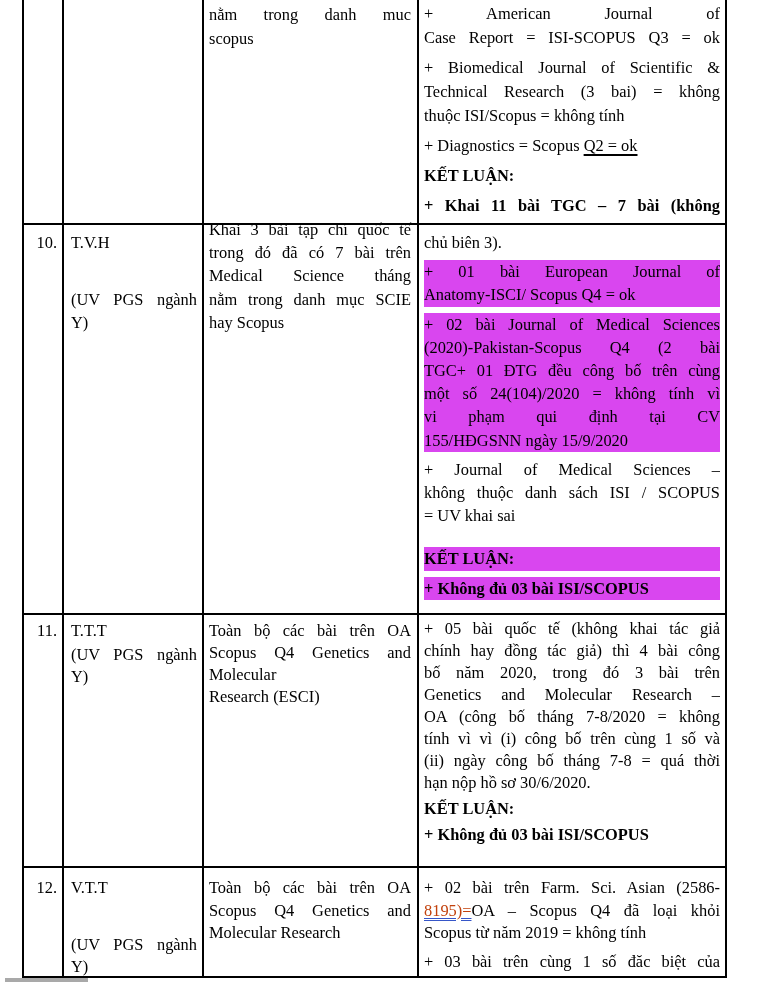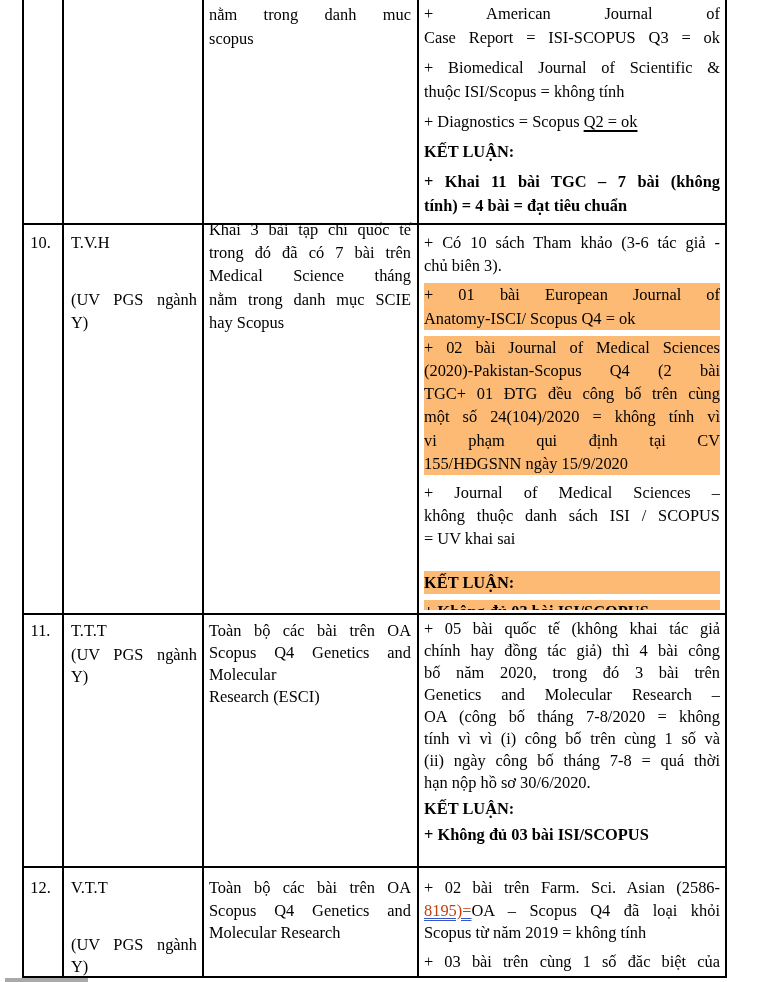--- a/index.html
+++ b/index.html
@@ -3,33 +3,33 @@
 <meta charset="utf-8">
 <style>
   html,body{margin:0;padding:0;background:#ffffff;}
   .page{position:relative;width:760px;height:982px;background:#fff;overflow:hidden;
         font-family:"Liberation Serif","DejaVu Serif",serif;color:#000;font-size:16.4px;padding-left:24px;}
   
   .vline{position:absolute;top:0;width:2px;height:978px;background:#000;}
   .hline{position:absolute;left:22px;width:705px;height:2px;background:#000;}
   
   .cell{position:absolute;text-align:justify;}
-  .num{width:33px;text-align:center;}
+  .num{width:33px;text-align:right;}
   .clip{overflow:hidden;}
   .lh240{line-height:24px;}
   .lh232{line-height:23.2px;}
   .lh220{line-height:22px;}
   .lh225{line-height:22.5px;}
   .ln{display:block;text-align:justify;text-align-last:justify;}
   .ln.last{text-align-last:left;}
   .para + .para{margin-top:6px;}
   .pg4 .para + .para{margin-top:4px;}
   .para.gap-blank{margin-top:20px;}
   .bold{font-weight:700;}
-  .hl{background:#fdba74;}
+  .hl{background:#d946ef;}
   .role.g34{margin-top:34px;}
   .role.g2{margin-top:2px;}
   .un{text-decoration:underline;text-underline-offset:3px;text-decoration-thickness:1.5px;}
   .mk{color:#c2410c;text-decoration:underline double #3656c8;text-underline-offset:2px;margin-top:12px;}
   
   .bottom-mask{position:absolute;left:0;top:978px;width:760px;height:4px;background:#fff;}
   .scroll-thumb{position:absolute;left:5px;top:978px;width:83px;height:4px;background:#a9a9a9;}
 </style>
 </head>
 <body>
@@ -50,20 +50,21 @@
       <span class="ln">nằm trong danh muc</span>
       <span class="ln last">scopus</span>
     </div>
   <div class="cell lh240 clip" style="left:424px;top:2px;width:296px;height:220px">
       <div class="para">
         <span class="ln">+ American Journal of</span>
         <span class="ln">Case Report = ISI-SCOPUS Q3 = ok</span>
       </div>
       <div class="para">
         <span class="ln">+ Biomedical Journal of Scientific &amp;</span>
+        <span class="ln">Technical Research (3 bai) = không</span>
         <span class="ln last">thuộc ISI/Scopus = không tính</span>
       </div>
       <div class="para">
         <span class="ln last"><span>+ Diagnostics = Scopus </span><span class="un">Q2 = ok</span></span>
       </div>
       <div class="para bold">
         <span class="ln last">KẾT LUẬN:</span>
       </div>
       <div class="para bold">
         <span class="ln">+ Khai 11 bài TGC – 7 bài (không</span>
@@ -81,21 +82,20 @@
   </div>
   <div class="cell lh232" style="left:209px;top:218px;width:202px">
       <span class="ln">Khai 3 bài tạp chí quốc tế</span>
       <span class="ln">trong đó đã có 7 bài trên</span>
       <span class="ln">Medical Science tháng</span>
       <span class="ln">nằm trong danh mục SCIE</span>
       <span class="ln last">hay Scopus</span>
     </div>
   <div class="cell lh232 clip" style="left:424px;top:231px;width:296px;height:379px">
       <div class="para">
-        <span class="ln">+ Có 10 sách Tham khảo (3-6 tác giả -</span>
         <span class="ln last">chủ biên 3).</span>
       </div>
       <div class="para hl">
         <span class="ln">+ 01 bài European Journal of</span>
         <span class="ln last">Anatomy-ISCI/ Scopus Q4 = ok</span>
       </div>
       <div class="para hl">
         <span class="ln">+ 02 bài Journal of Medical Sciences</span>
         <span class="ln">(2020)-Pakistan-Scopus Q4 (2 bài</span>
         <span class="ln">TGC+ 01 ĐTG đều công bố trên cùng</span>

